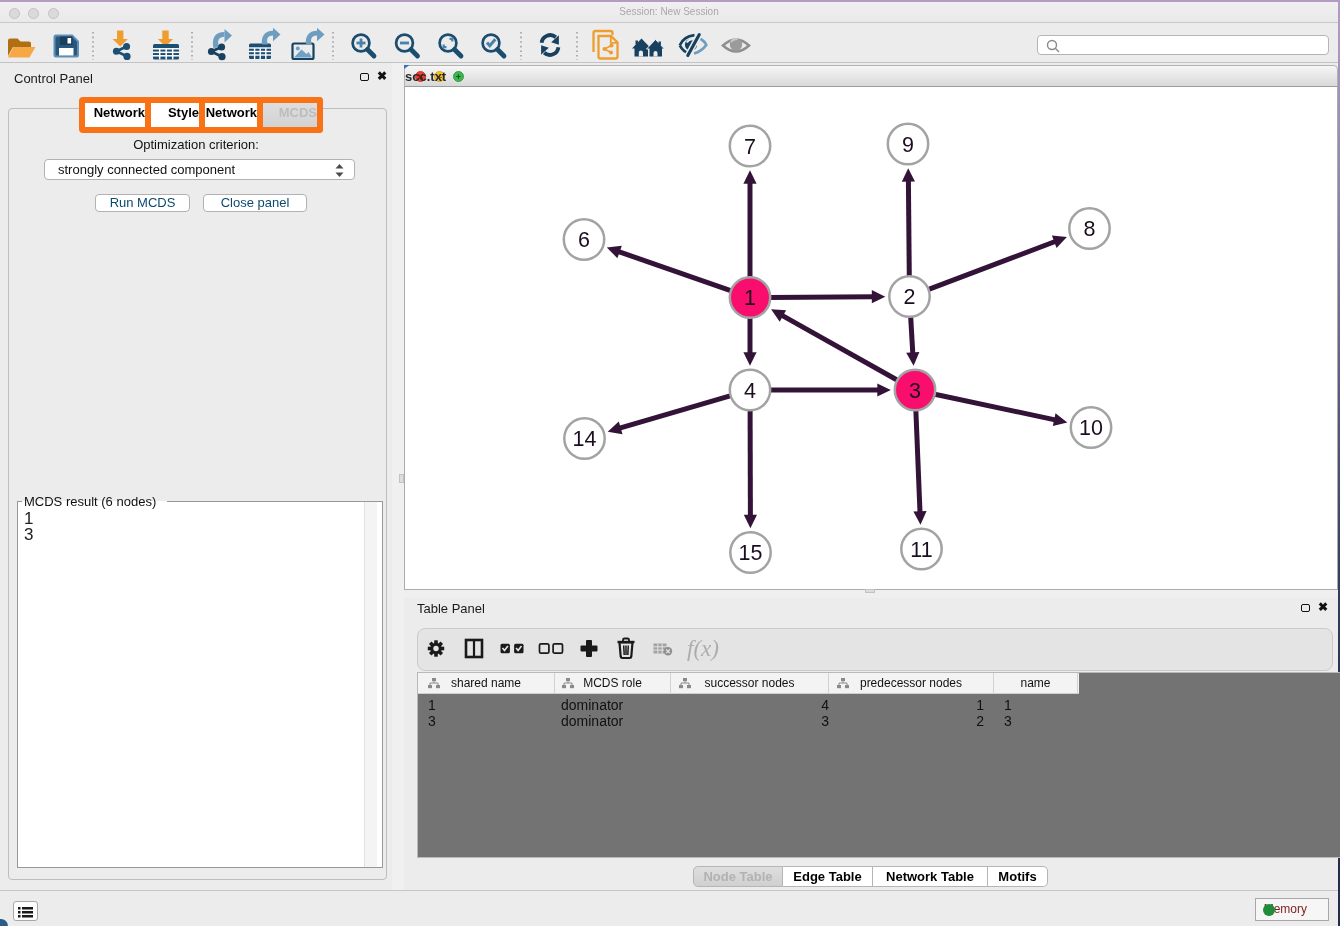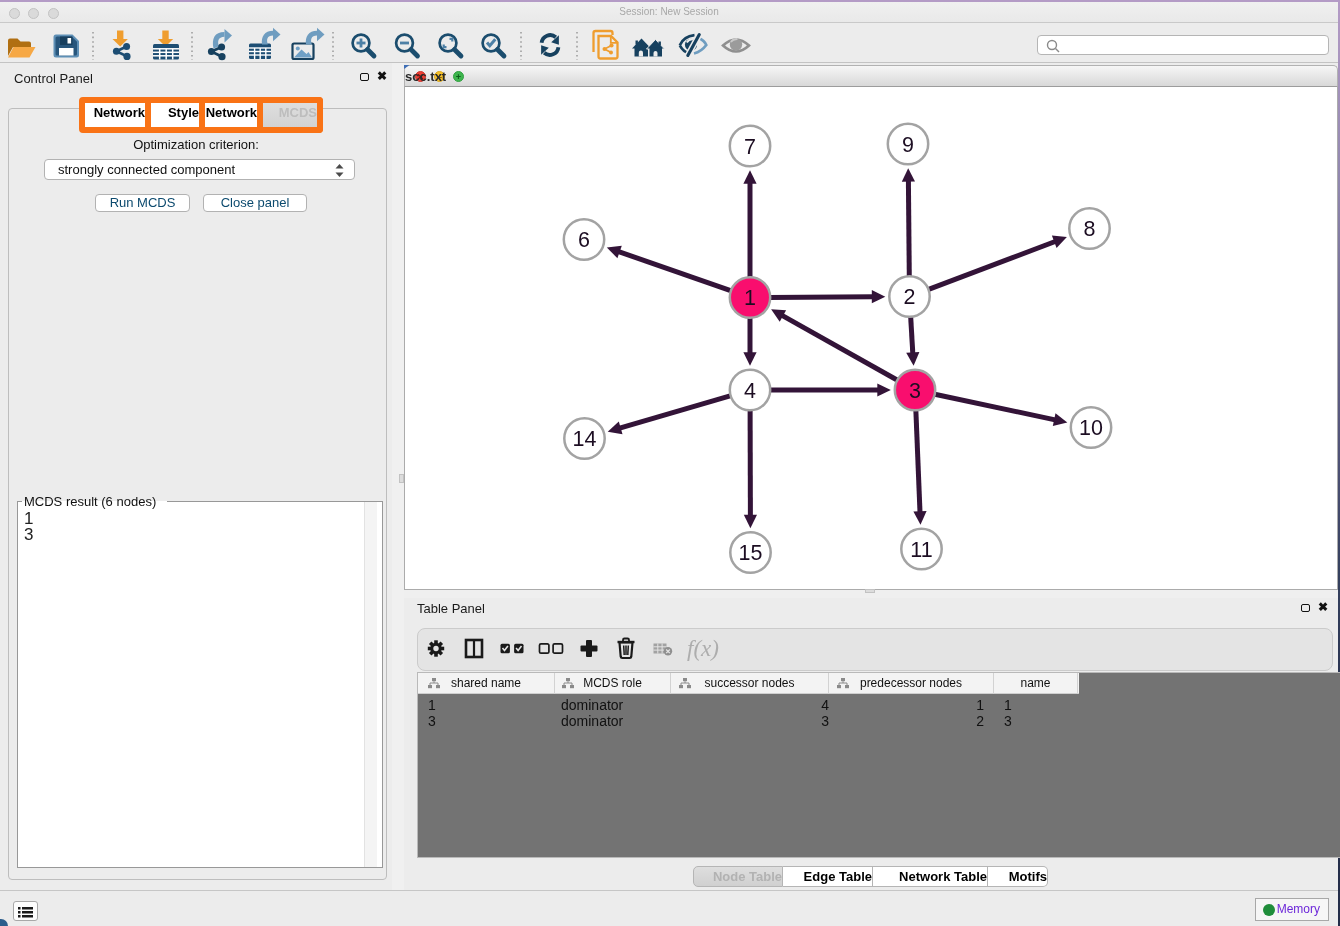--- a/index.html
+++ b/index.html
@@ -26,38 +26,38 @@
 .btn{position:absolute;top:131px;height:18px;background:#fff;border:1px solid #b2b2b2;border-radius:4px;font-size:13px;text-align:center;line-height:16px;color:#0c4a6e}
 #fieldset{left:17px;top:438px;width:366px;height:367px;background:#fff;border:1px solid #989898;border-top:none}
 #fstop1{left:17px;top:438px;width:5px;height:1px;background:#989898}
 #fstop2{left:167px;top:438px;width:216px;height:1px;background:#989898}
 #legend{left:24px;top:431px;font-size:13px;color:#111}
 #mcds-lines{left:24px;top:448px;font-size:17px;color:#222;line-height:16px}
 #ta-scroll{left:364px;top:439px;width:13px;height:365px;background:#f4f4f4;border-left:1px solid #e2e2e2}
 
 #statusbar{left:0;top:890px;width:1338px;height:36px;background:#ececec;border-top:1px solid #c6c6c6}
 #listbtn{left:13px;top:10px;width:25px;height:20px;background:#fdfdfd;border:1px solid #a8a8a8;border-radius:3px}
-#membtn{left:1255px;top:7px;width:74px;height:23px;background:#f6f6f6;border:1px solid #a8a8a8;font-size:12px;color:#6d28d9;text-align:right;line-height:21px;padding-right:8px}
+#membtn{left:1255px;top:7px;width:74px;height:23px;background:#f6f6f6;border:1px solid #a8a8a8;font-size:12px;color:#7f1d1d;text-align:right;line-height:21px;padding-right:21px}
 #memdot{left:7px;top:5px;width:12px;height:12px;border-radius:50%;background:#1f8d3a}
 #bluecorner{left:0;top:919px;width:8px;height:7px;background:#2b5d8c;border-radius:0 7px 0 0}
 
 #scc{left:404px;top:65px;width:934px;height:525px}
 #scc-title{left:0;top:0;width:934px;height:22px;background:linear-gradient(#f6f6f6,#d8d8d8);border:1px solid #b2b2b2;border-radius:5px 5px 0 0;border-bottom:1px solid #9c9c9c}
 #scc-title .tl{position:absolute;top:5px;width:11px;height:11px;border-radius:50%;font-size:9px;font-weight:bold;text-align:center;line-height:11px}
 #scc-name{left:0;top:3px;width:934px;text-align:left;font-size:13px;font-weight:bold;color:#2a2a2a}
 #canvas{left:0;top:22px;width:934px;height:503px;background:#fff;border-left:1px solid #ababab;border-right:1px solid #ababab;border-bottom:1px solid #ababab}
 
 #tpanel{left:404px;top:598px;width:934px;height:292px;background:#ececec}
 #tp-title{left:13px;top:3px;font-size:13px;color:#1a1a1a}
 #tp-toolbar{left:13px;top:30px;width:916px;height:43px;background:#e4e4e4;border:1px solid #cbcbcb;border-radius:8px}
 #tbl{left:13px;top:74px;width:1064px;height:186px;background:#737373;border:1px solid #b9b9b9}
 #tbl-head{left:0;top:0;width:661px;height:21px;background:#f3f3f3;border-bottom:1px solid #cfcfcf}
 .hcell{position:absolute;top:0;height:21px;border-right:1px solid #d2d2d2;font-size:12px;color:#111;text-align:center;line-height:21px}
 .trow{position:absolute;font-size:14px;color:#111;height:16px;line-height:16px}
-.btab{position:absolute;top:0;height:21px;font-size:13px;font-weight:bold;text-align:right;line-height:20px;background:#fff;border:1px solid #b5b5b5;color:#000}
+.btab{position:absolute;top:0;height:21px;font-size:13px;font-weight:bold;text-align:center;line-height:20px;background:#fff;border:1px solid #b5b5b5;color:#000}
 
 #gutter{left:392px;top:63px;width:12px;height:827px;background:#f0f0f0}
 #hgutter{left:404px;top:590px;width:934px;height:8px;background:#efefef}
 #vsplit{left:399px;top:474px;width:5px;height:9px;background:#dcdcdc;border:1px solid #c2c2c2}
 #hsplit{left:865px;top:589px;width:10px;height:4px;background:#dcdcdc;border:1px solid #c2c2c2}
 svg{position:absolute;overflow:visible}
 </style></head>
 <body>
 <div class="abs" id="topline"></div>
 <div class="abs" id="titlebar">

